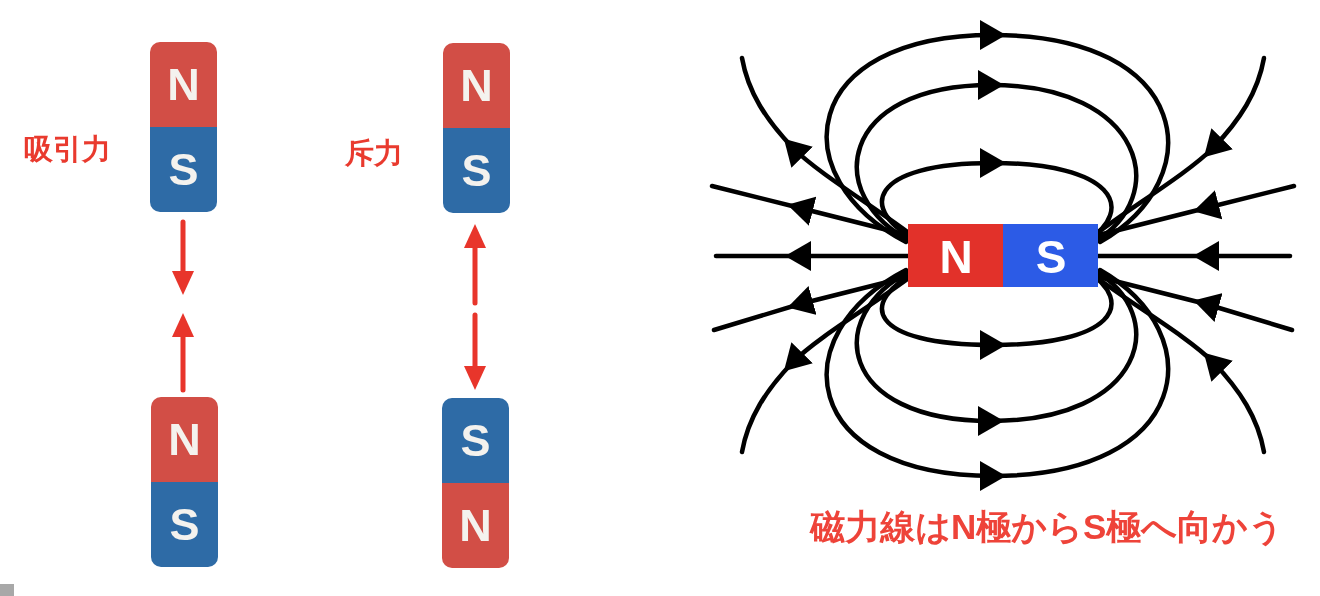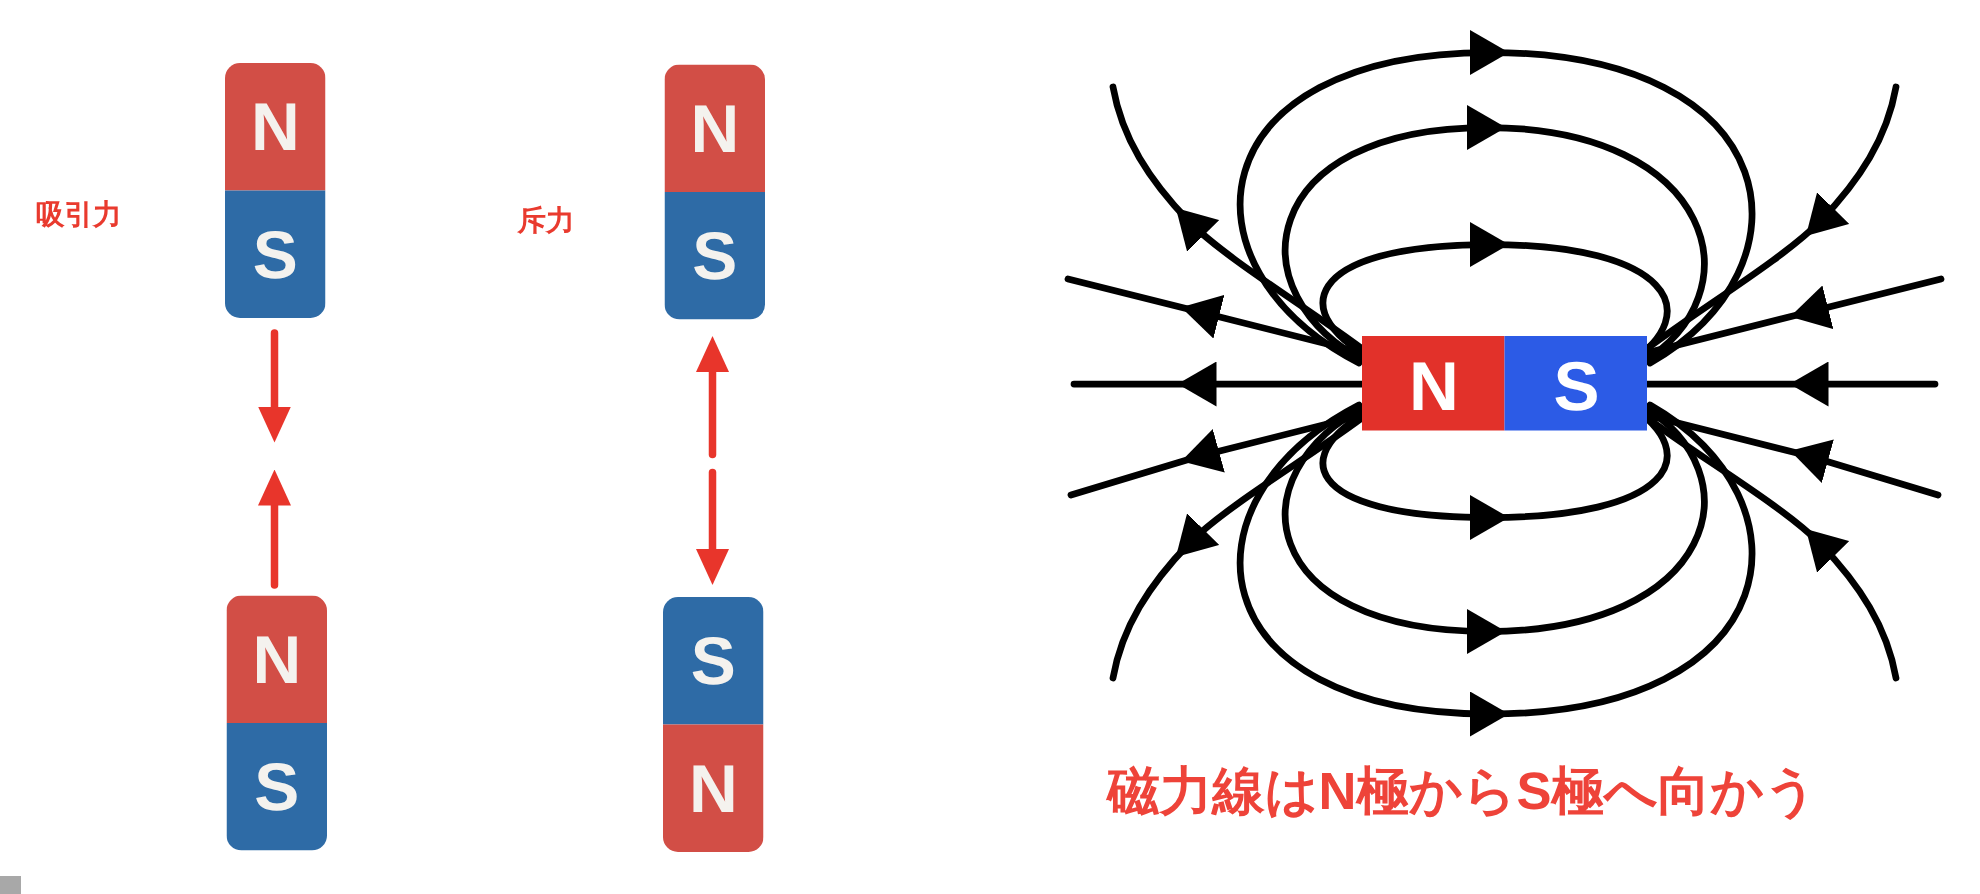--- a/index.html
+++ b/index.html
@@ -7,23 +7,23 @@
     position:relative;width:1320px;height:596px;background:#ffffff;overflow:hidden;
     font-family:"Liberation Sans","DejaVu Sans",sans-serif;
   }
   
   .vmagnet{position:absolute;width:67px;height:170px;border-radius:10px;overflow:hidden;
            display:flex;flex-direction:column;}
   .pole{flex:1;display:flex;align-items:center;justify-content:center;
         font-weight:bold;font-size:45px;color:#f4f2ee;line-height:1;}
   .pole.red{background:#d24e46;}
   .pole.blue{background:#2e6ba6;}
-  .force-label{position:absolute;font-weight:bold;font-size:19px;color:#e93a2e;white-space:nowrap;}
+  .force-label{position:absolute;font-weight:bold;font-size:29px;color:#e93a2e;white-space:nowrap;}
   
-  .caption{position:absolute;left:713px;top:504px;width:524px;text-align:center;
+  .caption{position:absolute;left:785px;top:504px;width:524px;text-align:center;
            font-weight:bold;font-size:35px;color:#ee4339;white-space:nowrap;}
   .corner-artifact{position:absolute;left:0;top:584px;width:14px;height:12px;background:#a8a8a8;}
   svg{position:absolute;left:0;top:0;}
   .fieldline{fill:none;stroke:#000;stroke-width:4.5;stroke-linecap:round;}
   .redarrow{fill:none;stroke:#e8352b;stroke-width:5;stroke-linecap:round;}
   .barletter{font-weight:bold;font-size:46px;fill:#ffffff;text-anchor:middle;}
 </style>
 </head>
 <body>
 

